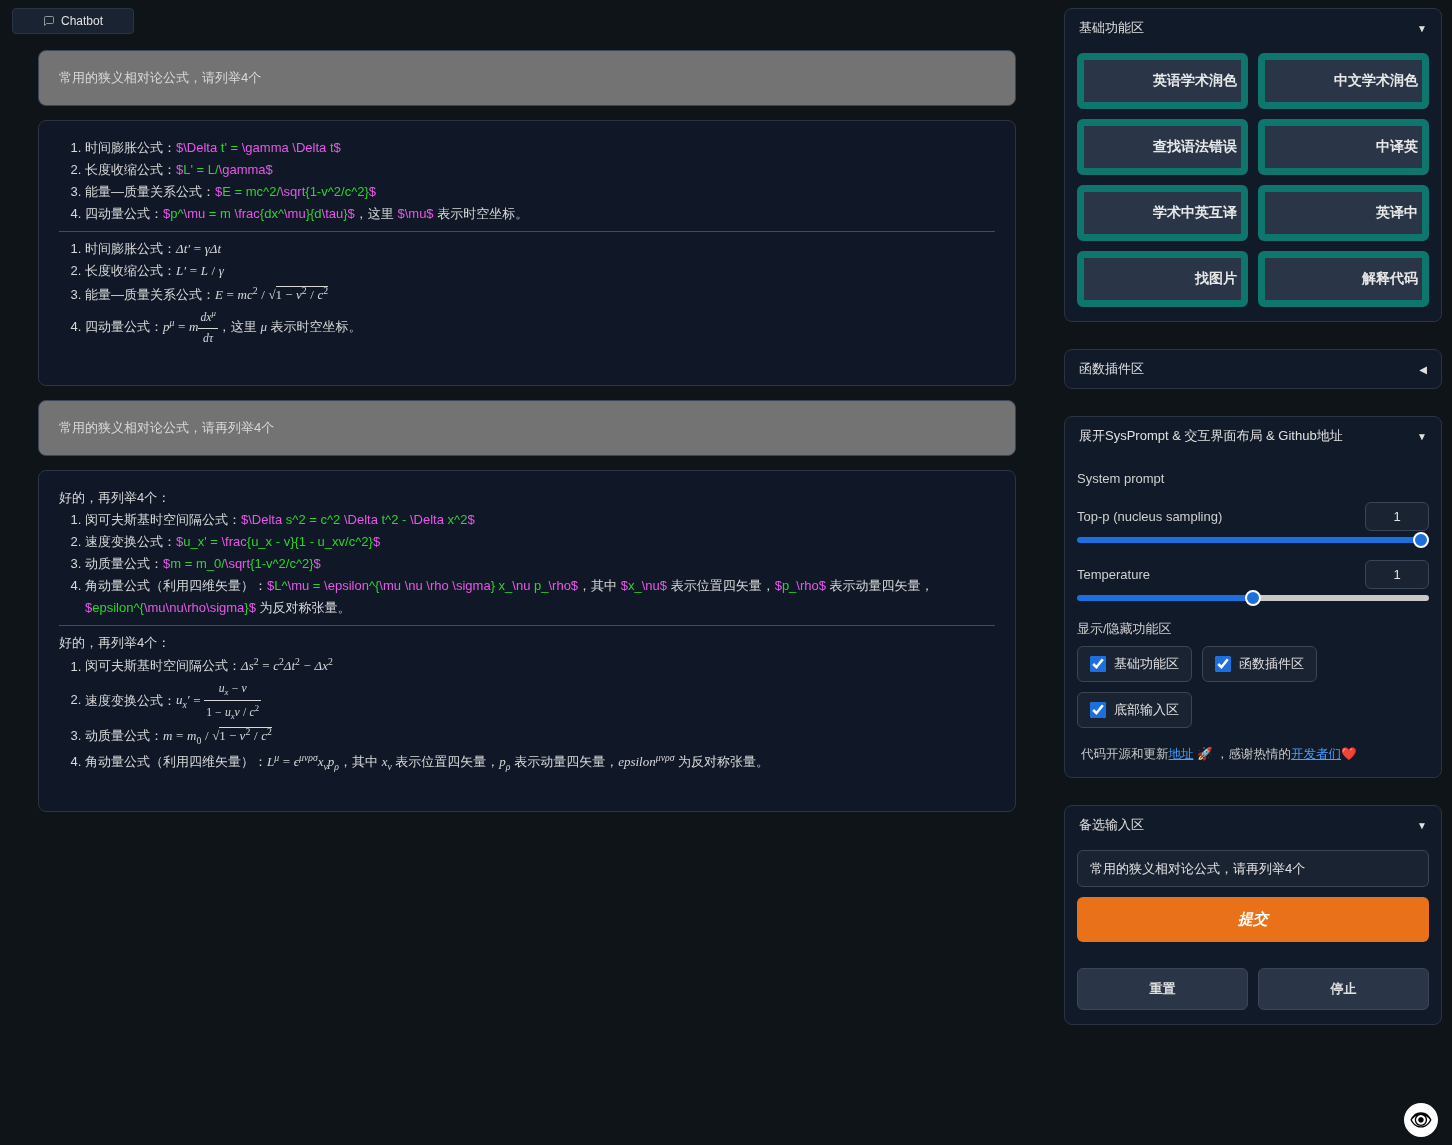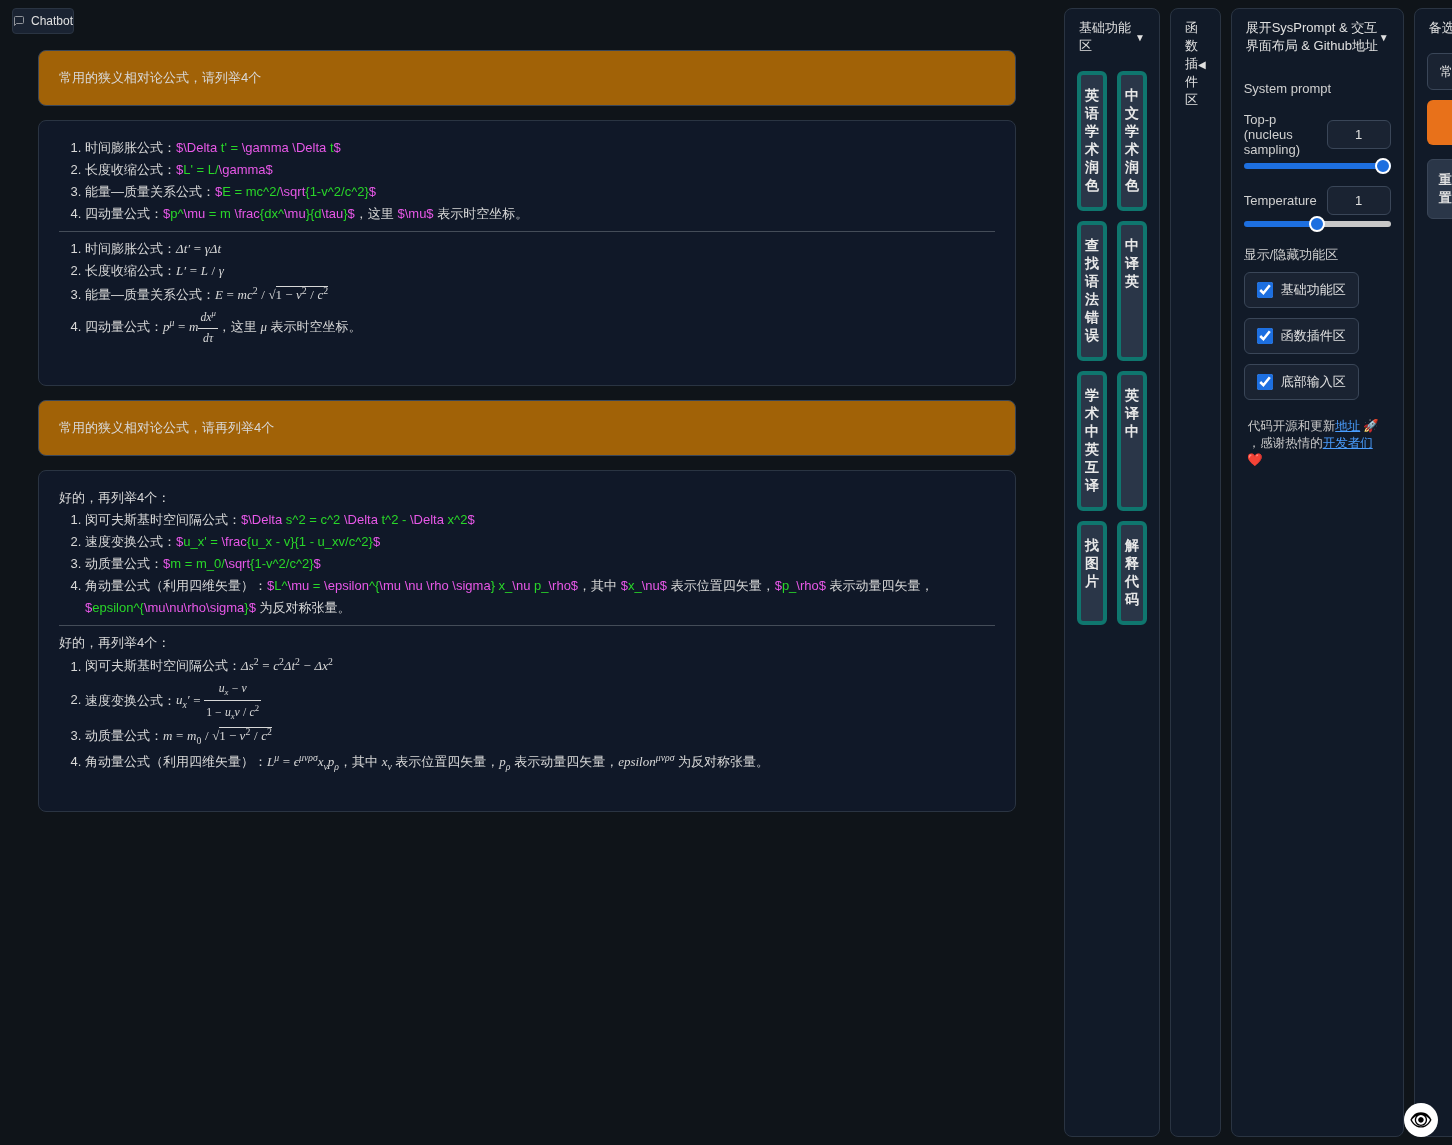--- a/index.html
+++ b/index.html
@@ -18,30 +18,30 @@
     padding: 8px 12px;
     display: flex;
     flex-direction: column;
     min-width: 0;
   }
   .tab-bar { display: flex; margin-bottom: 8px; }
   .tab {
     background: #1a2332;
     border: 1px solid #2a3442;
     border-radius: 4px;
-    padding: 5px 0;
+    padding: 5px 30px;
     font-size: 12px;
     display: flex;
     align-items: center;
     gap: 6px;
   }
   .tab-icon { width: 12px; height: 12px; opacity: 0.6; }
   .chat-body { flex: 1; overflow-y: auto; }
   .msg-user {
-    background: #a16207;
+    background: #737373;
     border: 1px solid #3a4658;
     border-radius: 8px;
     padding: 18px 20px;
     margin: 8px 26px 14px 26px;
     color: #d8d8d8;
   }
   .msg-assistant {
     background: #101828;
     border: 1px solid #2a3442;
     border-radius: 8px;
@@ -59,45 +59,45 @@
   sup, sub { font-size: 0.75em; }
   .frac { display: inline-block; vertical-align: middle; text-align: center; font-size: 0.9em; }
   .frac .num { display: block; border-bottom: 1px solid currentColor; padding: 0 2px; }
   .frac .den { display: block; padding: 0 2px; }
   .sqrt-sym { font-family: serif; }
   
   .side-panel {
     width: 398px;
     padding: 8px 10px;
     display: flex;
-    flex-direction: row;
-    gap: 10px;
+    flex-direction: column;
+    gap: 27px;
     overflow-y: auto;
   }
   .panel {
     background: #111a28;
     border: 1px solid #2a3442;
     border-radius: 8px;
   }
   .panel-header {
     display: flex;
     justify-content: space-between;
     align-items: center;
     padding: 10px 14px;
     cursor: pointer;
     font-size: 13px;
   }
   .panel-body { padding: 6px 12px 14px 12px; }
   .btn-grid { display: grid; grid-template-columns: 1fr 1fr; gap: 10px; }
   .fn-btn {
     background: #2a3648;
-    border: 4px solid #0f766e;
+    border: 7px solid #0f766e;
     border-radius: 6px;
     padding: 12px 4px;
-    text-align: left;
+    text-align: right;
     font-weight: 600;
     font-size: 14px;
     cursor: pointer;
     color: #e8e8e8;
   }
   .field-label { font-size: 13px; color: #d0d0d0; margin: 10px 0 6px 0; }
   .field-row { display: flex; align-items: center; gap: 10px; }
   .text-input {
     background: #1a2332;
     border: 1px solid #3a4658;
@@ -157,21 +157,21 @@
     font-weight: 700;
     font-size: 15px;
     border: none;
     border-radius: 6px;
     padding: 13px;
     width: 100%;
     cursor: pointer;
     margin-top: 10px;
     font-style: italic;
   }
-  .action-row { display: flex; gap: 10px; margin-top: 14px; }
+  .action-row { display: flex; gap: 10px; margin-top: 26px; }
   .action-btn {
     flex: 1;
     background: #2a3648;
     border: 1px solid #3a4658;
     border-radius: 6px;
     padding: 11px;
     text-align: center;
     font-weight: 600;
     cursor: pointer;
   }

